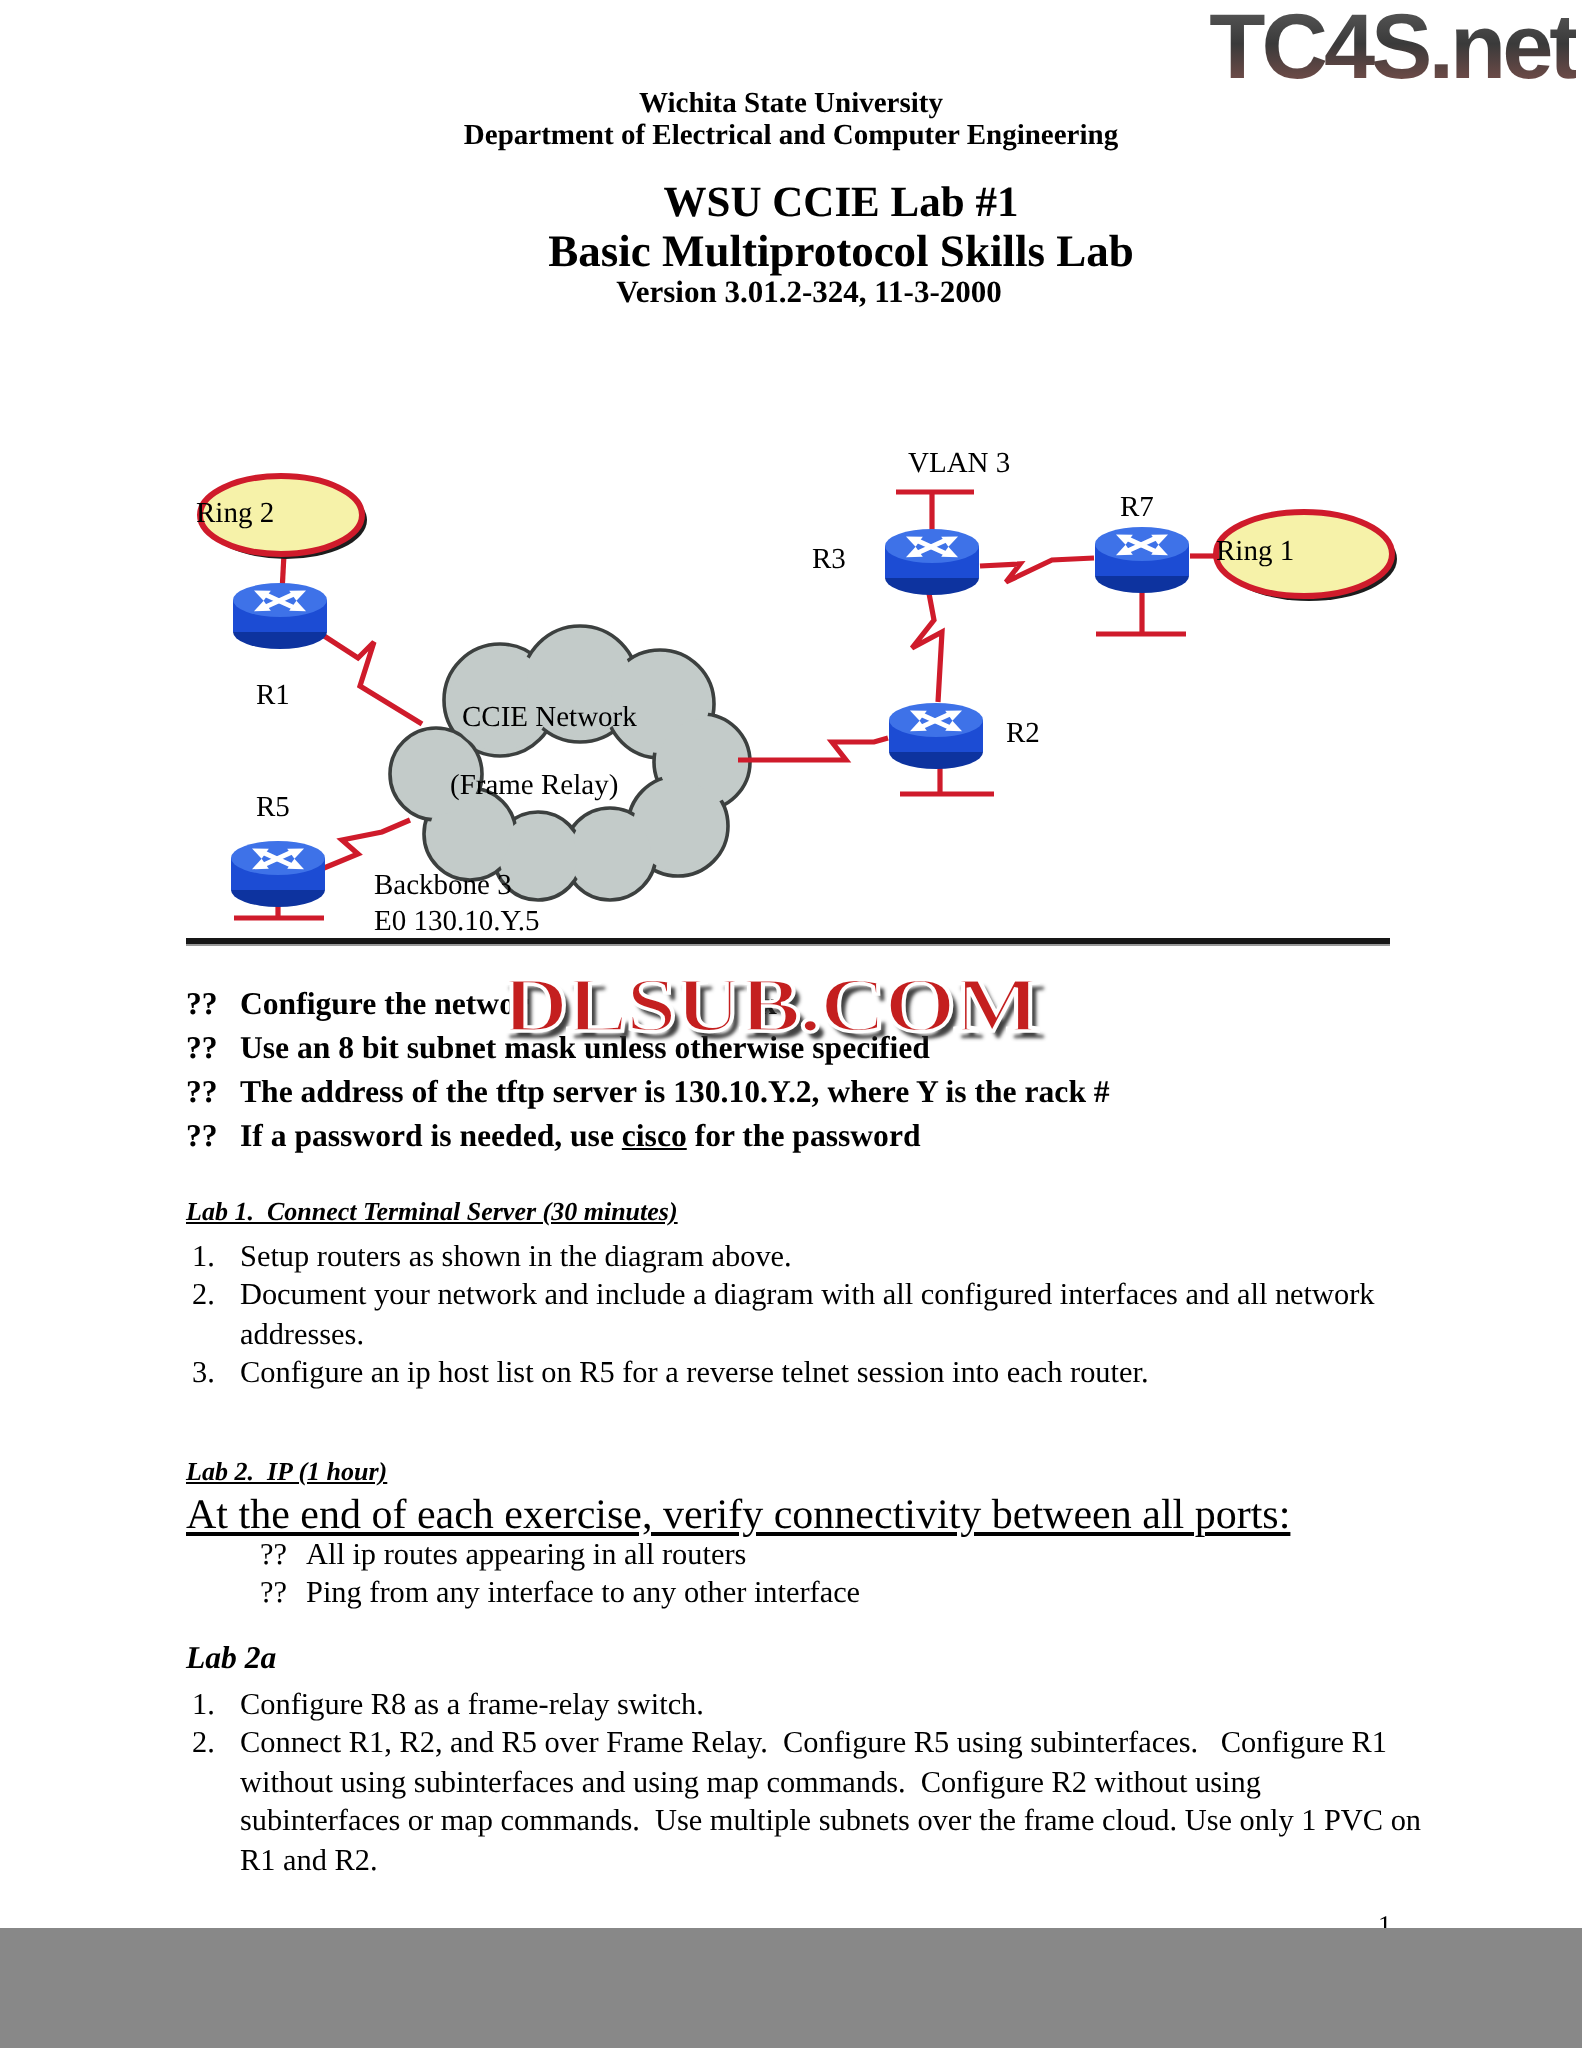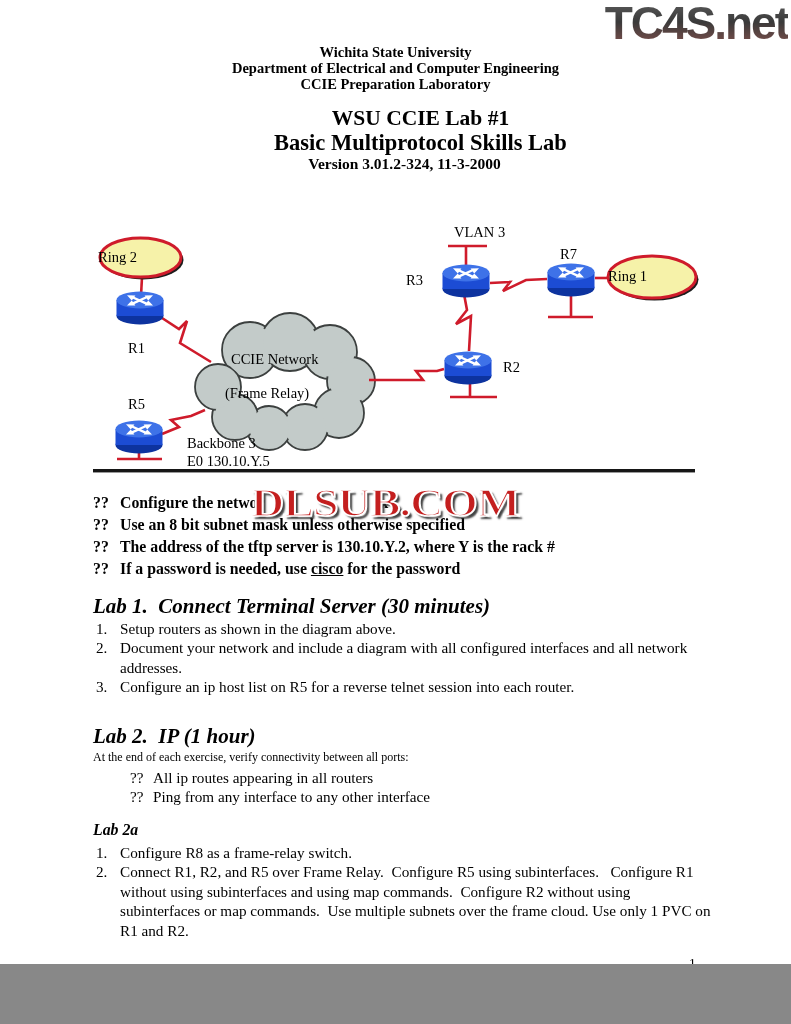--- a/index.html
+++ b/index.html
@@ -28,24 +28,24 @@
   .note-row span{white-space:pre;}
   .note-marker{width:27px;flex:0 0 27px;}
   .frag-gap{display:inline-block;width:112px;}
   .u{text-decoration:underline;}
 
   
   .lab{position:absolute;left:93px;width:618px;}
   .lab1{top:596px;}
   .lab2{top:726px;}
   .lab2a{top:820px;}
-  .lab-heading{font-size:21px;font-weight:bold;font-style:italic;
-               line-height:20px;white-space:pre-wrap;}
+  .lab-heading{font-size:13px;font-weight:bold;font-style:italic;
+               text-decoration:underline;line-height:20px;white-space:pre-wrap;}
   .lab-heading.nound{text-decoration:none;font-size:15.8px;}
-  .lab-intro{font-size:12px;line-height:19.5px;margin-top:2px;white-space:pre-wrap;}
+  .lab-intro{font-size:21px;line-height:19.5px;margin-top:2px;white-space:pre-wrap;text-decoration:underline;}
   ol.lab-list{margin:3px 0 0 0;padding:0;list-style:none;counter-reset:li;}
   ol.lab-list li{position:relative;padding-left:27px;font-size:15.2px;line-height:19.4px;
                  counter-increment:li;white-space:pre-wrap;}
   ol.lab-list li::before{content:counter(li) ".";position:absolute;left:3px;}
   .sub{display:flex;margin-left:37px;font-size:15.2px;line-height:19.6px;}
   .sub .m{width:23px;flex:0 0 23px;}
 
   .pagenum{position:absolute;left:689px;top:955px;font-size:13.5px;}
 
   
@@ -68,21 +68,20 @@
 </head>
 <body>
 
 <div class="page">
 
   <div class="wm-top">TC4S.net</div>
 
   <div class="hdr">
     <div class="hdr-small">Wichita State University</div>
     <div class="hdr-small">Department of Electrical and Computer Engineering</div>
-    <div class="hdr-small">CCIE Preparation Laboratory</div>
     <div class="title1">WSU CCIE Lab #1</div>
     <div class="title2">Basic Multiprotocol Skills Lab</div>
     <div class="version">Version 3.01.2-324, 11-3-2000</div>
   </div>
 
   <div class="diagram">
     <svg class="net" width="630" height="260" viewBox="0 0 630 260">
       <defs>
         <g id="router">
           <ellipse cx="24" cy="25" rx="23.5" ry="8.5" fill="#0d339f"></ellipse>

